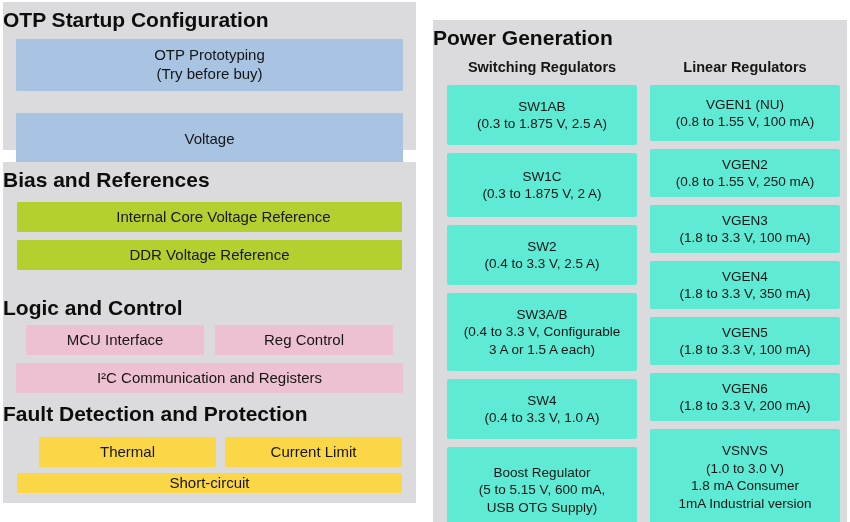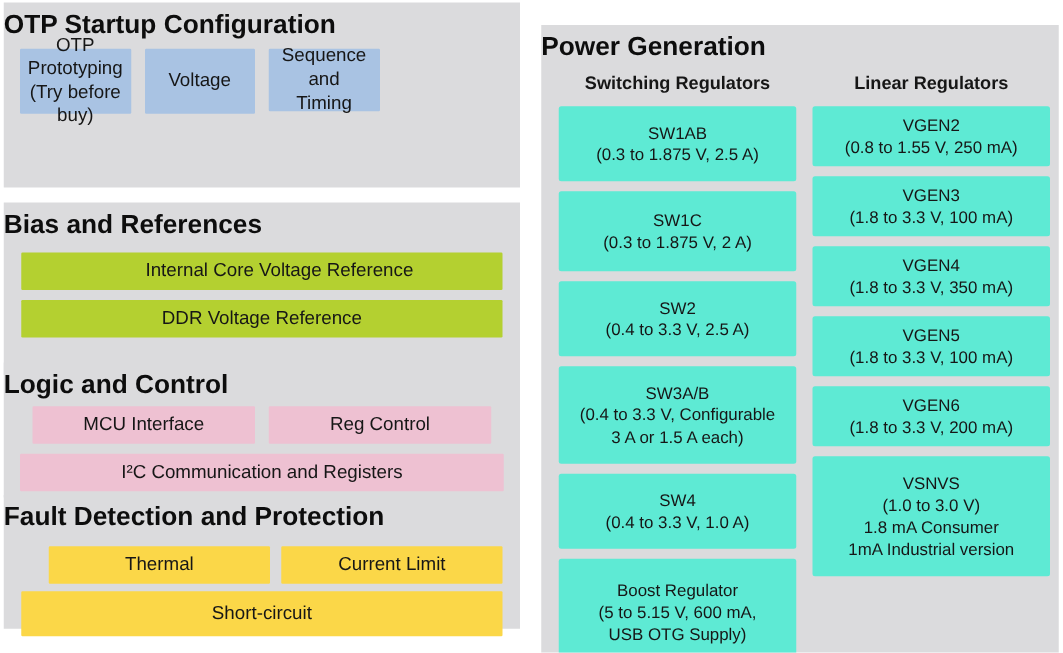--- a/index.html
+++ b/index.html
@@ -16,37 +16,37 @@
     display:flex;align-items:center;justify-content:center;text-align:center;
     white-space:pre-line;font-size:15px;line-height:1.25;border-radius:1px;
   }
   .blue{background:#a9c3e3;}
   .green{background:#b4d030;}
   .pink{background:#eec1d2;}
   .yellow{background:#fbd748;}
   .pale{background:#5eead4;}
   
   #p1{left:3px;top:2px;width:413px;height:148px;}
-  #p1 .grid2{display:grid;grid-template-columns:1fr 1fr 1fr 1fr;gap:0 11px;margin:7px 13px 0;}
+  #p1 .grid2{display:grid;grid-template-columns:1fr;gap:22px 11px;margin:7px 13px 0;}
   #p1 .grid2 .cell{height:52px;}
   #p1 .grid2 .cell.r2{height:50px;}
   
   #p2{left:3px;top:162px;width:413px;height:138px;}
   #p2 .bar{margin:0 14px;height:30px;}
   #p2 .bar.first{margin-top:10px;margin-bottom:8px;padding-left:28px;}
   
   #p3{left:3px;top:290px;width:413px;height:108px;}
   #p3 .row{display:grid;grid-template-columns:1fr 1fr;gap:11px;margin:5px 23px 8px;}
   #p3 .row .cell{height:30px;}
   #p3 .wide{margin:0 13px;height:30px;}
   
   #p4{left:3px;top:396px;width:413px;height:107px;}
   #p4 .row{display:grid;grid-template-columns:1fr 1fr;gap:9px;margin:11px 14px 6px;padding-left:22px;}
   #p4 .row .cell{height:30px;}
-  #p4 .wide{margin:0 14px;height:36px;}
+  #p4 .wide{margin:0 14px;height:20px;}
   
   #pr{left:433px;top:20px;width:414px;height:516px;}
   #pr .headers{display:flex;gap:13px;padding:0 7px 0 14px;margin-top:9px;}
   #pr .col-header{width:190px;text-align:center;font-weight:bold;font-size:14.5px;}
   #pr .cols{display:flex;gap:13px;padding:0 7px 0 14px;margin-top:10px;align-items:flex-start;}
   .rcol{display:flex;flex-direction:column;gap:8px;width:190px;}
   .rcol .cell{font-size:13.5px;line-height:1.3;border-radius:2px;}
 </style>
 </head>
 <body>
@@ -103,20 +103,22 @@
       <div class="cell pale" style="height:78px">SW3A/B
 (0.4 to 3.3 V, Configurable
 3 A or 1.5 A each)</div>
       <div class="cell pale" style="height:60px">SW4
 (0.4 to 3.3 V, 1.0 A)</div>
       <div class="cell pale" style="height:86px">Boost Regulator
 (5 to 5.15 V, 600 mA,
 USB OTG Supply)</div>
     </div>
     <div class="rcol">
+      <div class="cell pale" style="height:56px">VGEN1 (NU)
+(0.8 to 1.55 V, 100 mA)</div>
       <div class="cell pale" style="height:48px">VGEN2
 (0.8 to 1.55 V, 250 mA)</div>
       <div class="cell pale" style="height:48px">VGEN3
 (1.8 to 3.3 V, 100 mA)</div>
       <div class="cell pale" style="height:48px">VGEN4
 (1.8 to 3.3 V, 350 mA)</div>
       <div class="cell pale" style="height:48px">VGEN5
 (1.8 to 3.3 V, 100 mA)</div>
       <div class="cell pale" style="height:48px">VGEN6
 (1.8 to 3.3 V, 200 mA)</div>

